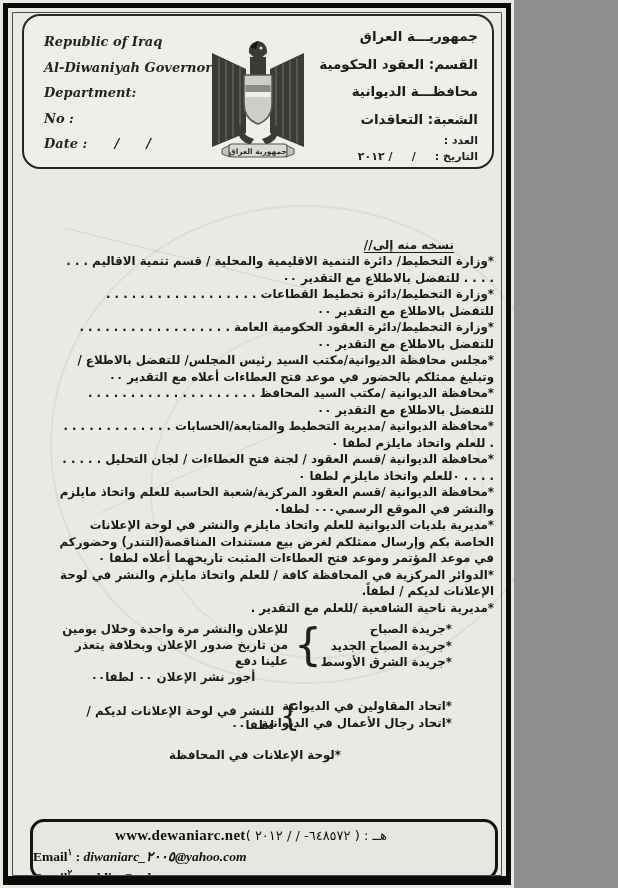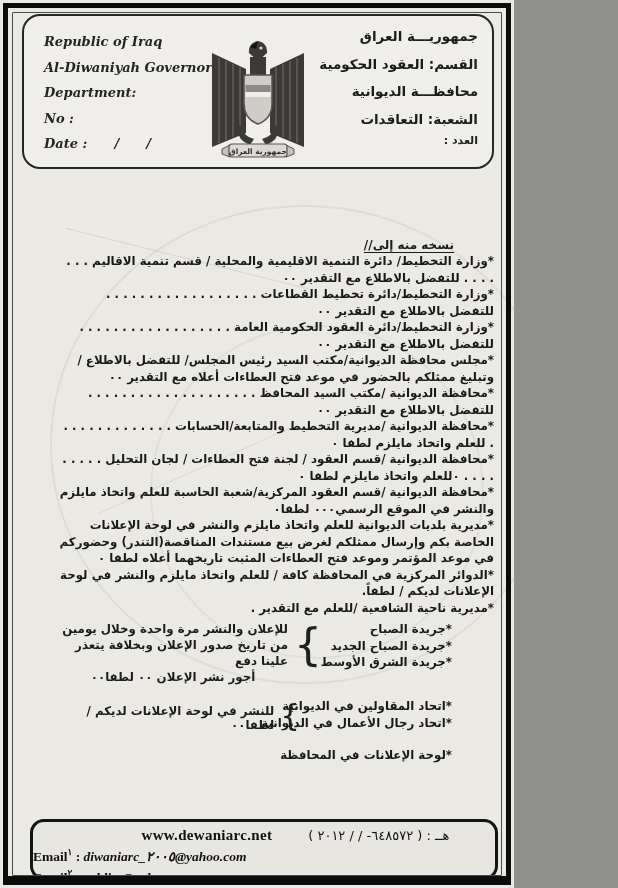--- a/index.html
+++ b/index.html
@@ -34,26 +34,26 @@
   .names-col .item{line-height:16.5px;white-space:nowrap;}
   .papers-names{width:128px;}
   .unions-names{width:150px;}
   .brace{font-family:"DejaVu Sans",sans-serif;color:#20201e;margin:0 2px 0 6px;font-weight:400;}
   .brace-3{font-size:44px;line-height:48px;}
   .brace-2{font-size:31px;line-height:33px;margin-top:1px;}
   .note-col{flex:1;}
   .note-l1{font-size:11.8px;font-weight:700;line-height:16px;text-align:right;}
   .note-l2{font-size:11.8px;font-weight:700;line-height:16px;text-align:center;}
   .union-note{padding-top:6px;font-size:11.8px;font-weight:700;text-align:right;}
-  .final-item{margin:15px 42px 0 0;}
+  .final-item{margin:15px 42px 0 0;text-align:center;}
 
   
   .footer-box{position:absolute;left:30px;right:16px;top:819px;height:55px;border:3px solid #141414;
               border-radius:14px;background:#e8e6e1;font-family:"Liberation Serif",serif;z-index:5;}
-  .footer-row1{display:flex;justify-content:center;align-items:baseline;padding:5px 19px 0 82px;gap:36px;}
+  .footer-row1{display:flex;justify-content:flex-start;align-items:baseline;padding:5px 19px 0 82px;}
   .site{font-size:15px;font-weight:700;letter-spacing:0.3px;color:#101010;}
   .phone{font-size:13px;font-weight:400;direction:rtl;font-family:"DejaVu Sans",sans-serif;color:#101010;}
   .email-line{font-size:13.5px;font-weight:700;line-height:16px;color:#101010;}
   .email-line sup{font-size:9px;}
   .addr-italic{font-style:italic;}
 </style>
 </head>
 <body>
 
 <div class="page">
@@ -100,20 +100,21 @@
         <text x="52" y="116.5" text-anchor="middle" font-size="7.5" font-weight="bold" fill="#33322f" font-family="DejaVu Sans, sans-serif">جمهورية العراق</text>
       </svg>
     </div>
 
     <div class="hdr-right">
       <div class="cal">جمهوريـــة العراق</div>
       <div class="cal">القسم: العقود الحكومية</div>
       <div class="cal">محافظـــة الديوانية</div>
       <div class="cal">الشعبة: التعاقدات</div>
       <div class="plain">العدد :</div>
+      <div class="plain">التاريخ :     /     / ٢٠١٢</div>
     </div>
   </div>
 
   <div class="body-area">
     <span class="copy-heading">نسخه منه إلى//</span>
 
     <div class="item">*وزارة التخطيط/ دائرة التنمية الاقليمية والمحلية / قسم تنمية الاقاليم . . . . . . . للتفضل بالاطلاع مع التقدير ٠٠</div>
     <div class="item">*وزارة التخطيط/دائرة تخطيط القطاعات . . . . . . . . . . . . . . . . . . للتفضل بالاطلاع مع التقدير ٠٠</div>
     <div class="item">*وزارة التخطيط/دائرة العقود الحكومية العامة . . . . . . . . . . . . . . . . . . للتفضل بالاطلاع مع التقدير ٠٠</div>
     <div class="item">*مجلس محافظة الديوانية/مكتب السيد رئيس المجلس/ للتفضل بالاطلاع / وتبليغ ممثلكم بالحضور في موعد فتح العطاءات أعلاه مع التقدير ٠٠</div>

